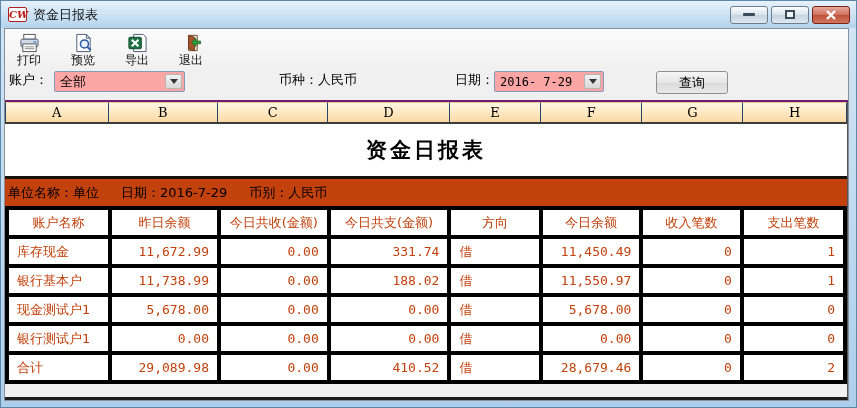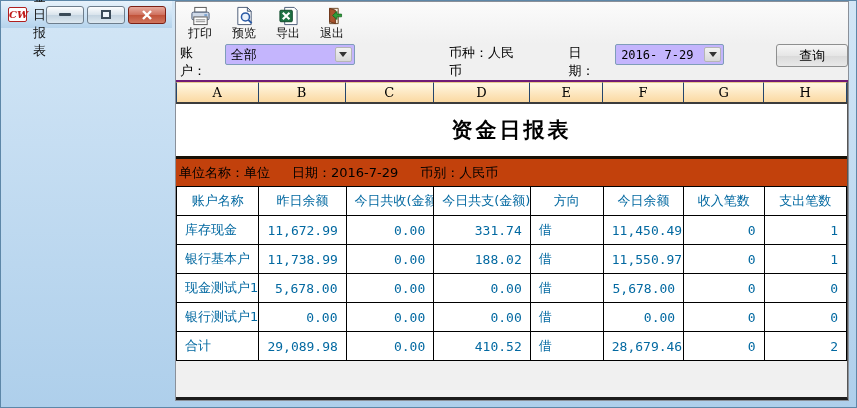--- a/index.html
+++ b/index.html
@@ -7,21 +7,21 @@
   body {
     font-family: "DejaVu Sans", "Liberation Sans", sans-serif;
     font-size: 13px;
     background: #ffffff;
     overflow: hidden;
   }
   .window {
     width: 857px; height: 408px;
     background: linear-gradient(#d3e6f6, #aecfeb);
     border: 1px solid #5d87a8;
-    display: flex; flex-direction: row;
+    display: flex; flex-direction: column;
   }
   
   .titlebar {
     height: 27px; flex: 0 0 27px;
     display: flex; align-items: center;
     padding: 0 6px 0 7px;
     background: linear-gradient(#e7f2fb 0%, #cfe4f5 45%, #b5d3ec 100%);
   }
   .app-icon {
     width: 19px; height: 15px;
@@ -58,21 +58,21 @@
     border: 1px solid #8a9099;
     background: #f0f0f0;
     display: flex; flex-direction: column;
     min-height: 0;
   }
   
   .toolbar {
     flex: 0 0 42px;
     background: linear-gradient(#fbfbfb, #f0f0f0);
     display: flex; align-items: flex-start;
-    padding: 3px 0 0 4px; gap: 4px;
+    padding: 3px 0 0 4px; gap: 14px;
   }
   .tool {
     width: 40px; height: 38px;
     display: flex; flex-direction: column; align-items: center; justify-content: flex-start;
     font-size: 12px; color: #111;
     border: 1px solid transparent; border-radius: 2px;
     cursor: default;
   }
   .tool svg { width: 21px; height: 20px; }
   .tool-label { line-height: 15px; }
@@ -80,40 +80,40 @@
   .filterbar {
     flex: 0 0 31px;
     display: flex; align-items: flex-start;
     padding-left: 4px;
     background: #f0f0f0;
     border-bottom: 2px solid #701a75;
     font-size: 13px;
   }
   .flabel { color: #000; }
   .combo {
-    height: 21px; background: #c4b5fd;
+    height: 21px; background: #fca5a5;
     border: 1px solid #7f9db9; border-radius: 2px;
     display: flex; align-items: center;
     padding-left: 5px; margin-left: 6px;
     position: relative; font-size: 13px;
   }
   .combo.account { width: 131px; }
-  .combo.date { width: 110px; margin-left: 8px; font-family: "DejaVu Sans Mono", monospace; font-size: 12px; }
+  .combo.date { width: 110px; margin-left: 0; font-family: "DejaVu Sans Mono", monospace; font-size: 12px; }
   .combo-arrow {
     position: absolute; right: 2px; top: 2px; bottom: 2px; width: 17px;
     background: linear-gradient(#f2f2f2, #d8d8d8);
     border: 1px solid #b5b5b5; border-radius: 2px;
     display: flex; align-items: center; justify-content: center;
   }
   .combo-arrow::after {
     content: ""; width: 0; height: 0;
     border-left: 4px solid transparent; border-right: 4px solid transparent;
     border-top: 5px solid #333;
   }
-  .sp1 { margin-left: 94px; } .sp2 { margin-left: 42px; }
+  .sp1 { margin-left: 94px; } .sp2 { margin-left: 98px; }
   .query-btn {
     margin-left: 52px;
     width: 72px; height: 23px;
     border: 1px solid #8e8f8f; border-radius: 3px;
     background: linear-gradient(#f6f6f6, #e6e6e6 50%, #d9d9d9 51%, #e9e9e9);
     font-size: 13px; color: #000;
     display: flex; align-items: center; justify-content: center;
     cursor: default;
   }
   
@@ -146,23 +146,23 @@
   }
   .report-title { font-size: 21px; font-weight: bold; letter-spacing: 3px; color: #000; }
   .thick-rule { height: 3px; background: #171006; }
   .meta-row {
     height: 27px; display: flex; align-items: center;
     padding-left: 3px; font-size: 13px; gap: 22px;
     background: #c2410c;
   }
   table.grid { width: 100%; border-collapse: collapse; table-layout: fixed; background: #fff; }
   table.grid td {
-    border: 1px solid #000000;
+    border: 4px solid #000000;
     height: 29px;
-    font-size: 13px; color: #0369a1;
+    font-size: 13px; color: #c2410c;
     padding: 0 8px;
     overflow: hidden; white-space: nowrap;
   }
   td.c { text-align: center; }
   td.l { text-align: left; padding-left: 6px; }
   td.r { text-align: right; padding-right: 10px; }
   td.num { font-family: "DejaVu Sans Mono", "Liberation Mono", monospace; font-size: 13px; text-align: right; }
   td.total-label { color: #e60000; }
 </style>
 </head>

